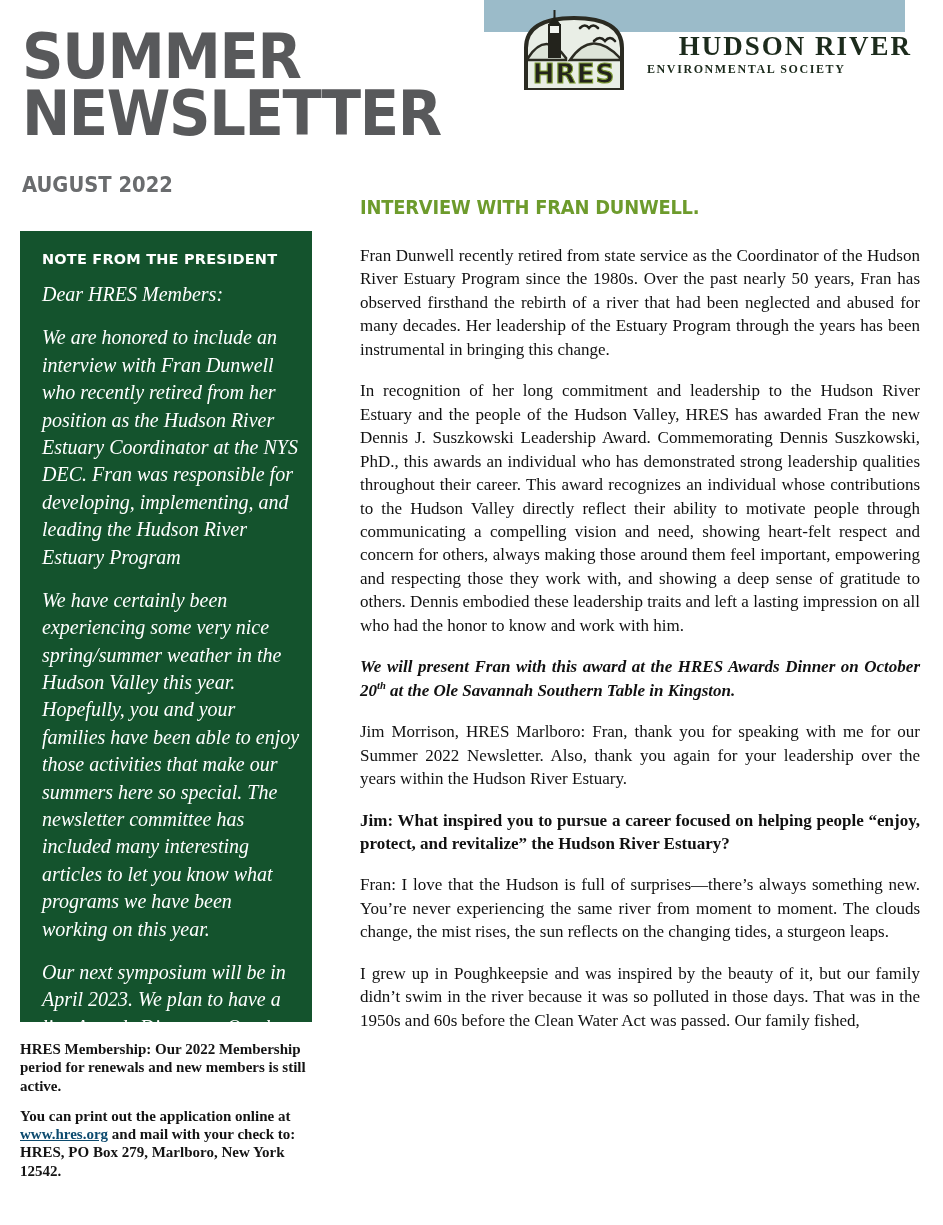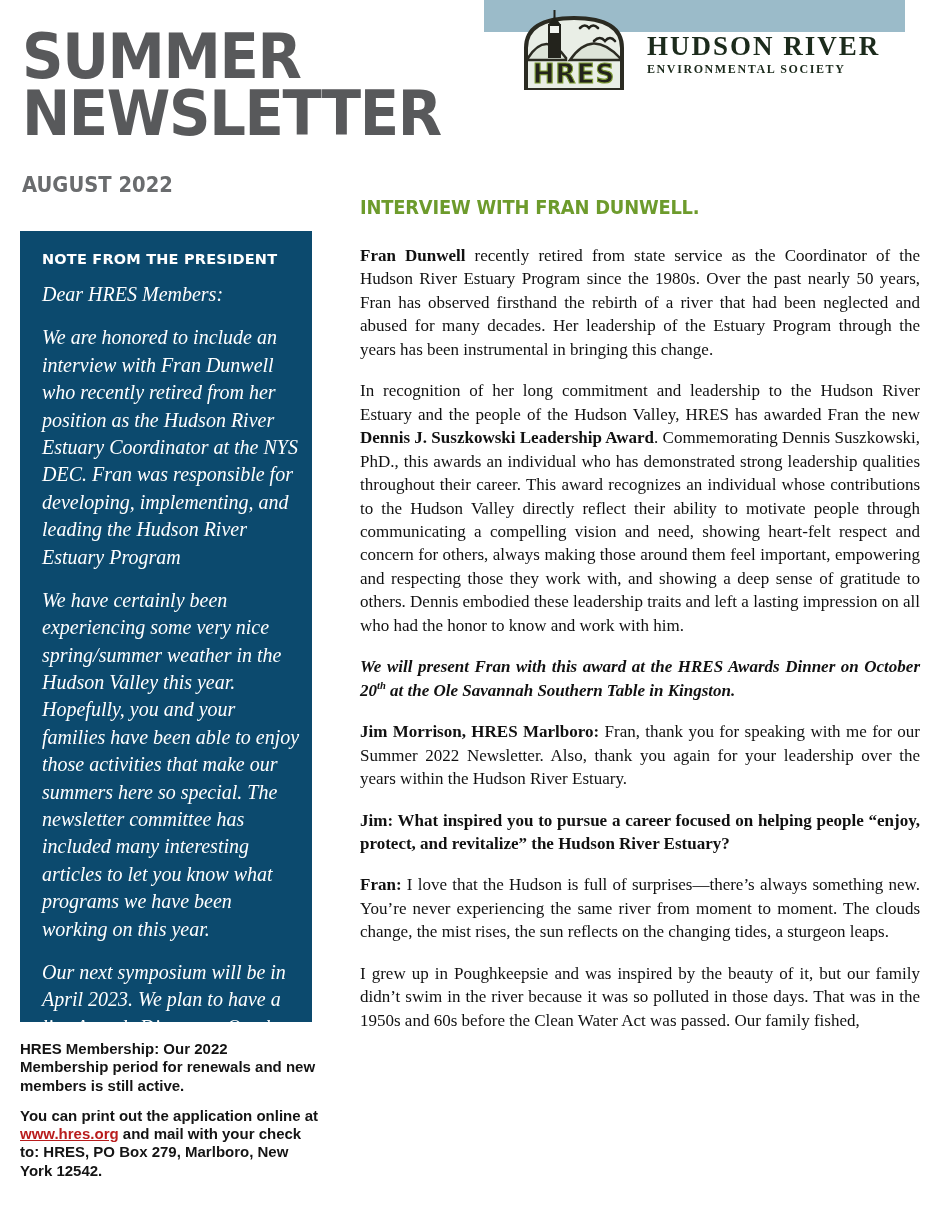--- a/index.html
+++ b/index.html
@@ -86,20 +86,21 @@
     width: 265px;
   }
   .logo-line1 {
     font-family: "Liberation Serif", serif;
     font-weight: bold;
     font-size: 27px;
     letter-spacing: 2.0px;
     color: #1c2b1c;
     line-height: 1.05;
     white-space: nowrap;
+    text-align: right;
   }
   .logo-line2 {
     font-family: "Liberation Serif", serif;
     font-weight: bold;
     font-size: 12px;
     letter-spacing: 1.6px;
     color: #1c2b1c;
     line-height: 1.2;
     margin-top: 2px;
     white-space: nowrap;
@@ -112,21 +113,21 @@
     top: 200px;
     width: 340px;
     height: 1025px;
   }
   .president-box {
     position: absolute;
     left: 20px;
     top: 31px;
     width: 292px;
     height: 791px;
-    background: #0c4a6e;
+    background: #14532d;
     box-sizing: border-box;
     padding: 20px 12px 10px 22px;
     overflow: hidden;
   }
   .president-heading {
     font-family: "DejaVu Sans", sans-serif;
     font-weight: bold;
     font-size: 14.5px;
     color: #ffffff;
     letter-spacing: 0.2px;
@@ -146,29 +147,29 @@
     white-space: pre;
   }
 
   .membership {
     position: absolute;
     left: 20px;
     top: 840px;
     width: 300px;
   }
   .membership p {
-    font-family: Liberation Sans, sans-serif;
+    font-family: Liberation Serif, serif;
     font-weight: bold;
     font-size: 15px;
     line-height: 1.22;
     color: #141414;
     margin: 0 0 12px 0;
   }
   .membership a {
-    color: #b91c1c;
+    color: #0c4a6e;
     text-decoration: underline;
   }
 
   
   .right-col {
     position: absolute;
     left: 360px;
     top: 196px;
     width: 560px;
   }
@@ -193,21 +194,21 @@
   }
   .right-col p.spaced {
   }
   .right-col p.bolditalic {
     font-weight: bold;
     font-style: italic;
   }
   .right-col p.qline {
     font-weight: bold;
   }
-  .right-col b { font-weight: bold; }
+  .right-col b { font-weight: normal; }
   sup { font-size: 0.62em; vertical-align: super; }
 </style>
 </head>
 <body>
 
 <div class="masthead">
   <div class="title-block">
     <h1 class="news-title">SUMMER
 NEWSLETTER</h1>
     <div class="news-date">AUGUST 2022</div>

